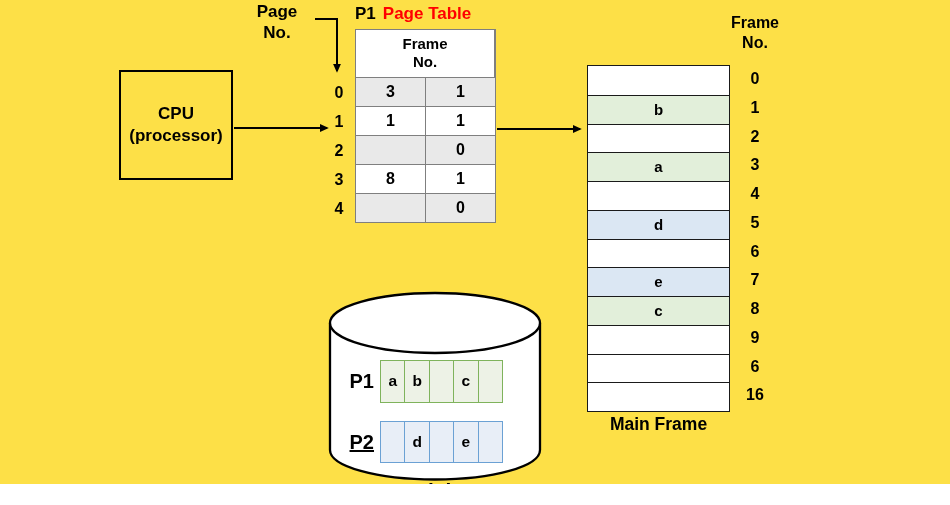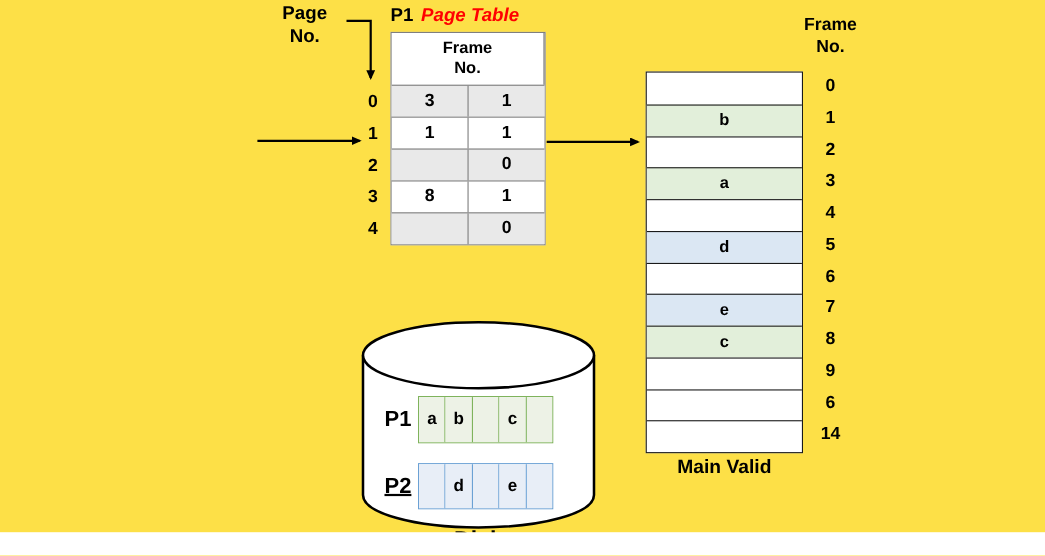--- a/index.html
+++ b/index.html
@@ -17,21 +17,21 @@
 
   
   #cpu-box{
     left:119px;top:70px;width:114px;height:110px;border:2px solid #000;
     display:flex;flex-direction:column;align-items:center;justify-content:center;
     font-weight:700;font-size:17px;line-height:22px;text-align:center;
   }
 
   
   #pt-title{left:355px;top:4px;font-weight:700;font-size:17px;white-space:nowrap;}
-  #pt-title .red{color:#ff0000;margin-left:7px;font-style:italic;}
+  #pt-title .red{color:#ff0000;margin-left:7px;}
 
   
   #page-nums{left:326px;top:78px;width:26px;}
   #page-nums .pn{height:29px;line-height:29px;text-align:center;font-weight:700;font-size:16px;}
 
   
   #page-table{left:355px;top:29px;width:141px;border:1.5px solid #7f7f7f;background:#fff;}
   .pt-header{display:flex;height:47px;}
   .pt-header .hc{
     flex:1;text-align:center;font-weight:700;font-size:15px;line-height:18px;
@@ -95,20 +95,24 @@
       <path d="M330,323 L330,450 C330,466.5 377,479.5 435,479.5 C493,479.5 540,466.5 540,450 L540,323" fill="#ffffff" stroke="#000" stroke-width="2.3"></path>
       <ellipse cx="435" cy="323" rx="105" ry="30" fill="#ffffff" stroke="#000" stroke-width="2.3"></ellipse>
     </g>
   </svg>
 
   <div class="abs two-line" style="left:245px;top:1px;width:64px;">
     <div>Page</div>
     <div>No.</div>
   </div>
 
+  <div class="abs" id="cpu-box">
+    <div>CPU</div>
+    <div>(processor)</div>
+  </div>
 
   <div class="abs" id="pt-title">
     <span>P1</span><span class="red">Page Table</span>
   </div>
 
   <div class="abs" id="page-nums">
     <div class="pn">0</div>
     <div class="pn">1</div>
     <div class="pn">2</div>
     <div class="pn">3</div>
@@ -169,24 +173,24 @@
     <div class="fn">1</div>
     <div class="fn">2</div>
     <div class="fn">3</div>
     <div class="fn">4</div>
     <div class="fn">5</div>
     <div class="fn">6</div>
     <div class="fn">7</div>
     <div class="fn">8</div>
     <div class="fn">9</div>
     <div class="fn">6</div>
-    <div class="fn">14</div>
-  </div>
-
-  <div class="abs caption" id="mm-caption">Main Valid</div>
+    <div class="fn">16</div>
+  </div>
+
+  <div class="abs caption" id="mm-caption">Main Frame</div>
 
   <div class="abs disk-row-label" id="p1-label">P1</div>
   <div class="abs disk-grid" id="disk-p1">
     <div class="dc">a</div>
     <div class="dc">b</div>
     <div class="dc"></div>
     <div class="dc">c</div>
     <div class="dc"></div>
   </div>
 

